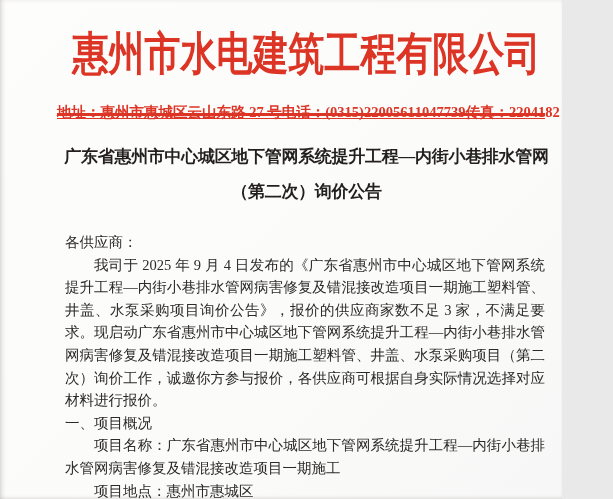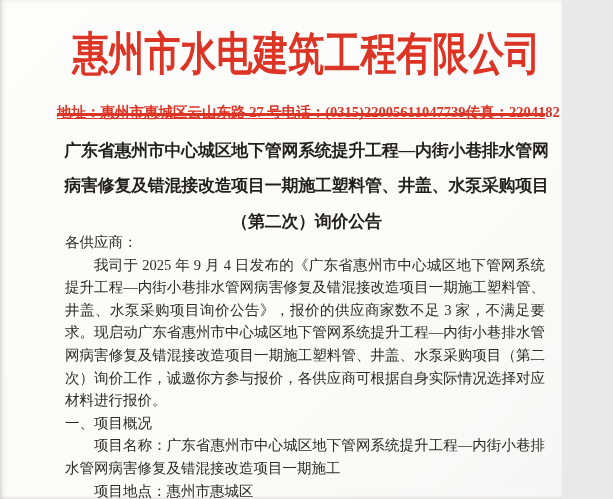--- a/index.html
+++ b/index.html
@@ -26,21 +26,21 @@
     position:absolute;top:103px;left:57px;width:488px;
     display:flex;justify-content:space-between;align-items:baseline;
     font-size:14.5px;font-weight:bold;color:#dc3526;white-space:nowrap;
   }
   .double-rule{
     position:absolute;top:113px;left:57px;width:488px;height:2px;
     border-top:3px solid #dc3526;border-bottom:1.5px solid #dc3526;
   }
   
   .doc-title{
-    position:absolute;top:133px;left:40px;width:533px;
+    position:absolute;top:139px;left:40px;width:533px;
     text-align:center;color:#221f1e;
     font-size:17px;font-weight:bold;line-height:35.3px;
     letter-spacing:-0.3px;white-space:nowrap;
   }
   
   .body-text{
     position:absolute;top:231px;left:65px;width:480px;
     font-size:14.5px;line-height:22.6px;color:#2b2a28;
     text-align:justify;
   }
@@ -72,21 +72,20 @@
     <span>地址：惠州市惠城区云山东路 27 号</span>
     <span>电话：(0315)2200561</span>
     <span>1047739</span>
     <span>传真：2204182</span>
   </div>
 
   <div class="double-rule"></div>
 
   <div class="doc-title">
     <div>广东省惠州市中心城区地下管网系统提升工程—内街小巷排水管网</div>
-    <div>病害修复及错混接改造项目一期施工塑料管、井盖、水泵采购项目</div>
     <div>（第二次）询价公告</div>
   </div>
 
   <div class="body-text">
     <p class="salutation">各供应商：</p>
     <p class="indent">我司于 2025 年 9 月 4 日发布的《广东省惠州市中心城区地下管网系统提升工程—内街小巷排水管网病害修复及错混接改造项目一期施工塑料管、井盖、水泵采购项目询价公告》，报价的供应商家数不足 3 家，不满足要求。现启动广东省惠州市中心城区地下管网系统提升工程—内街小巷排水管网病害修复及错混接改造项目一期施工塑料管、井盖、水泵采购项目（第二次）询价工作，诚邀你方参与报价，各供应商可根据自身实际情况选择对应材料进行报价。</p>
     <p class="heading">一、项目概况</p>
     <p class="indent">项目名称：广东省惠州市中心城区地下管网系统提升工程—内街小巷排水管网病害修复及错混接改造项目一期施工</p>
     <p class="indent">项目地点：惠州市惠城区</p>
 

